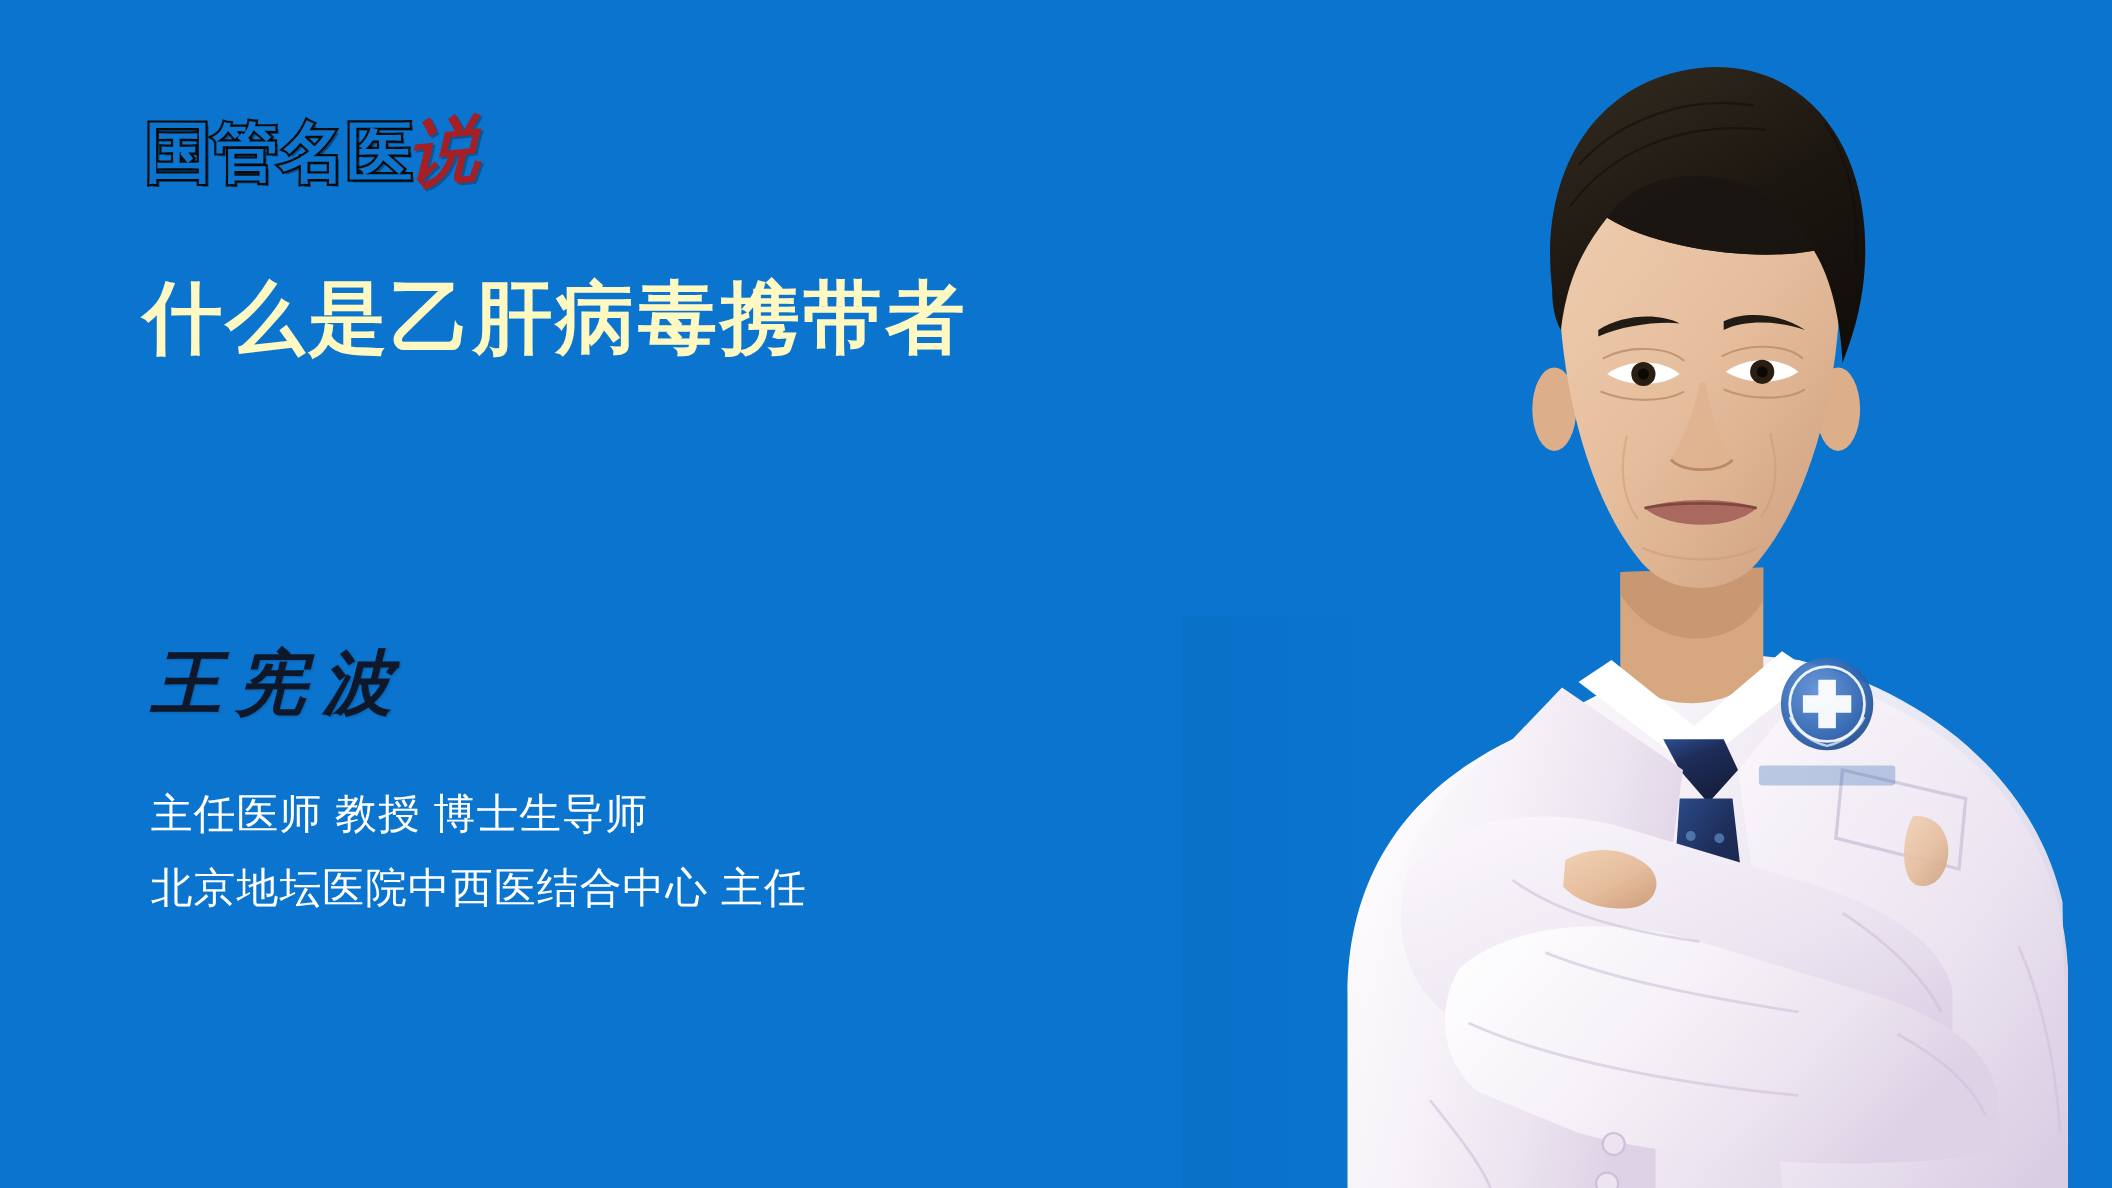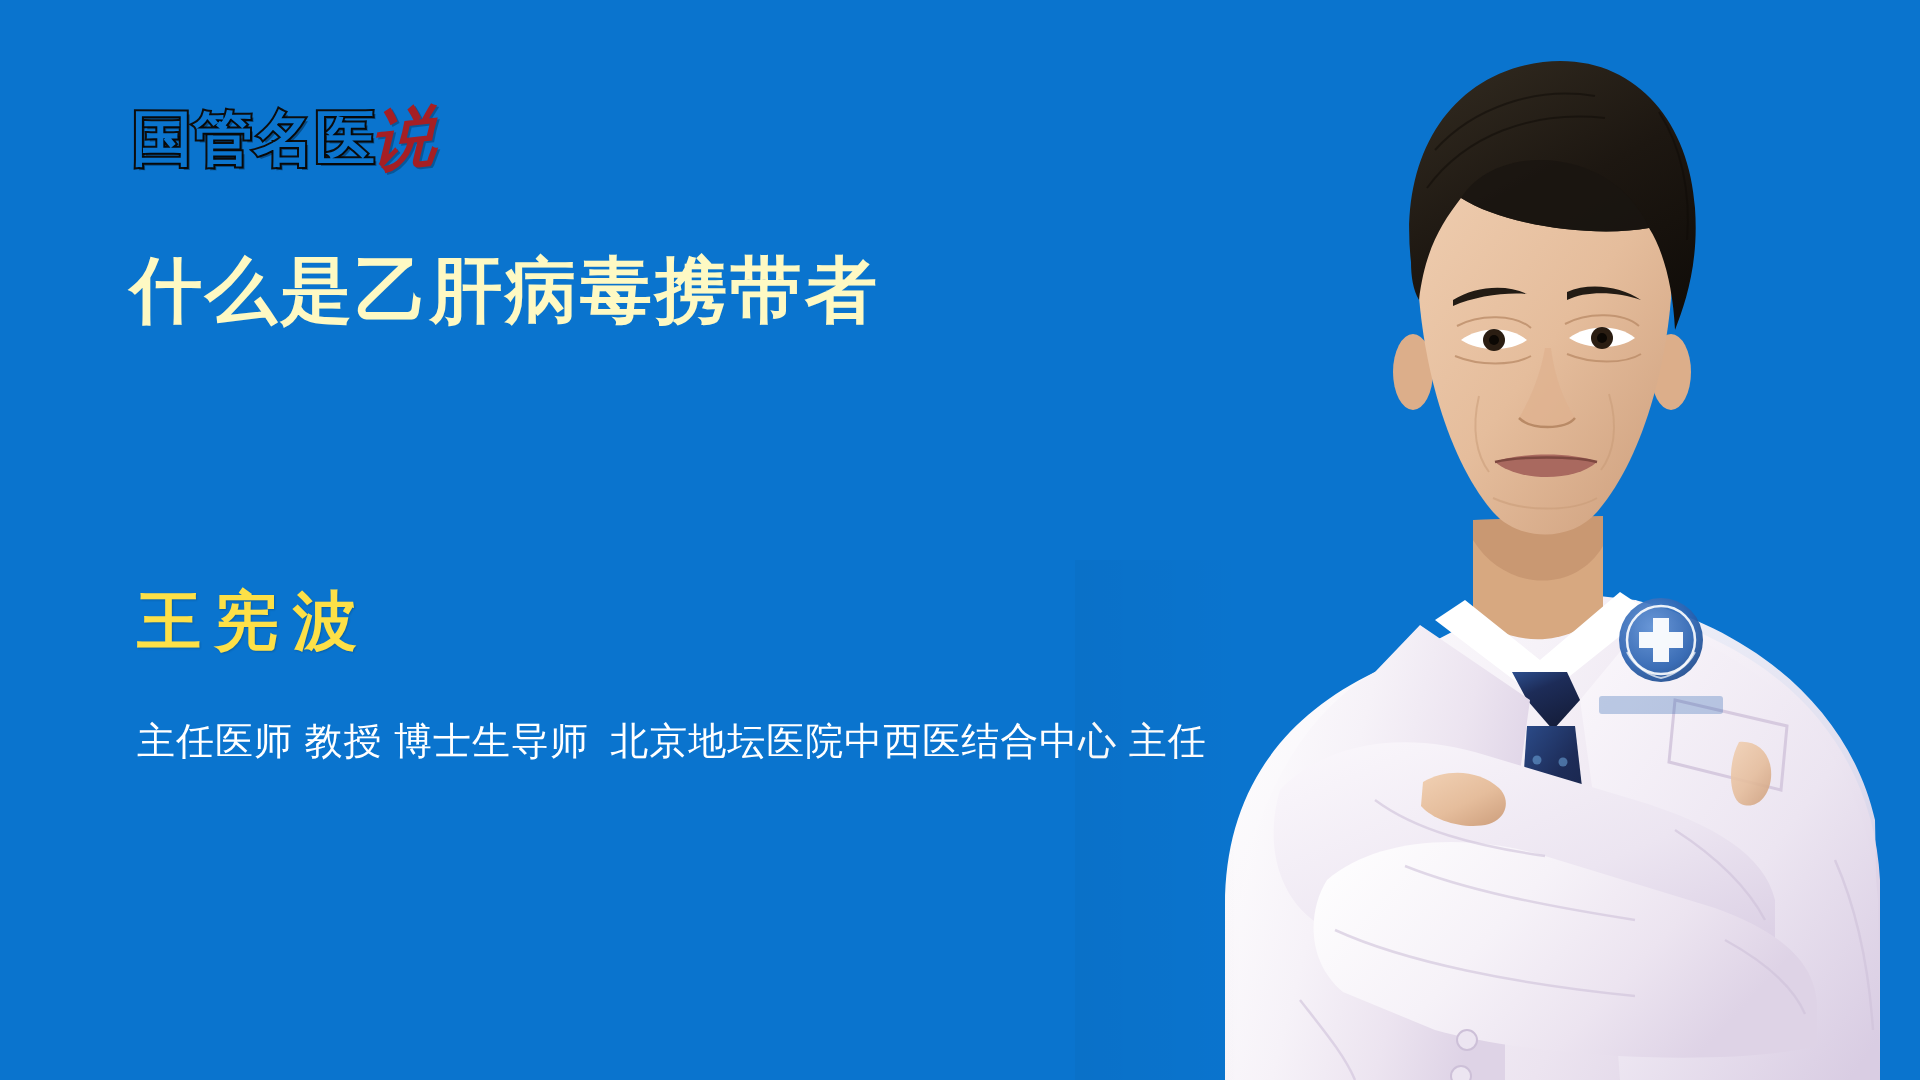--- a/index.html
+++ b/index.html
@@ -57,35 +57,36 @@
     line-height:86px;
     white-space:nowrap;
   }
 
   
   #doctor-name {
     position:absolute;
     left:137px; top:584px;
     font-size:64px;
     line-height:76px;
-    color:#fde047;
+    color:#0f172a;
+    font-style:italic;
     font-weight:700;
     letter-spacing:14px;
     font-family:"Liberation Serif", serif;
     white-space:nowrap;
     text-shadow:1px 1px 2px rgba(0,0,0,.18);
     text-align:right;
   }
 
   
   #credentials {
     position:absolute;
     left:137px; top:718px;
     display:flex;
-    flex-direction:row;
+    flex-direction:column;
     gap:21px;
   }
   #credentials .cred-line {
     font-size:38px;
     line-height:46px;
     color:#ffffff;
     letter-spacing:1px;
     white-space:nowrap;
     font-weight:400;
   }

